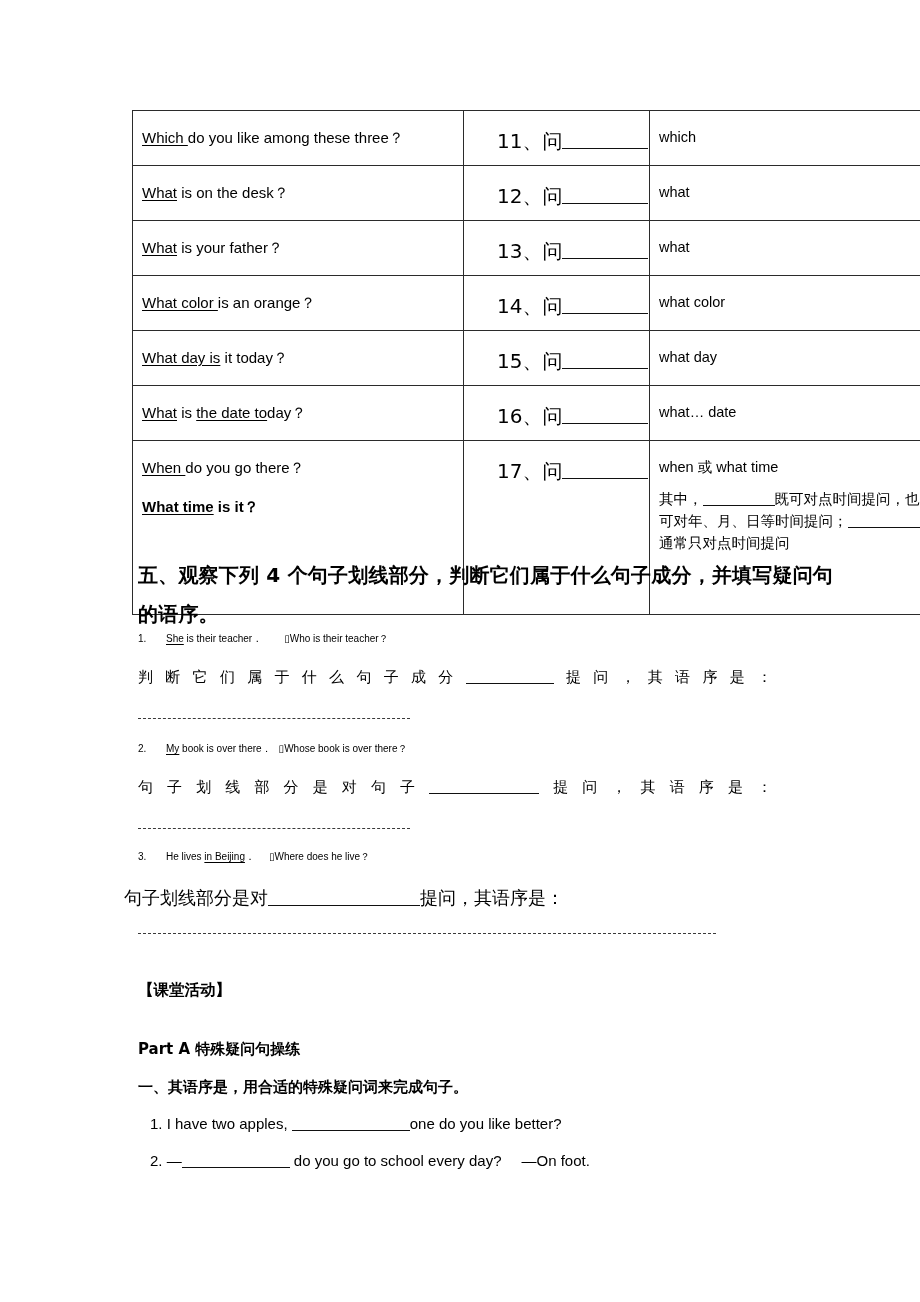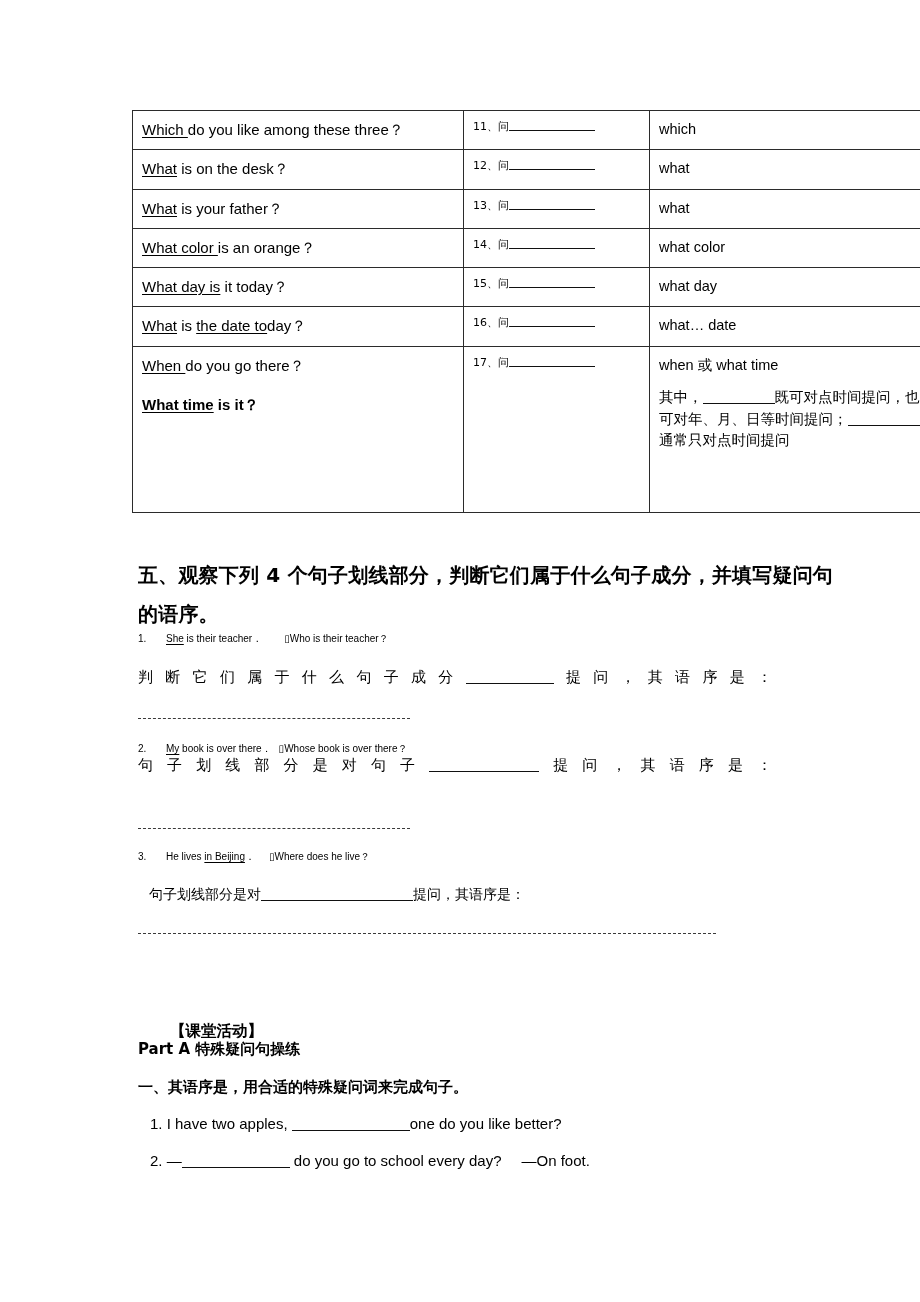--- a/index.html
+++ b/index.html
@@ -27,35 +27,35 @@
   .qtable {
     position: absolute;
     left: 132px;
     top: 110px;
     width: 742px;
     border-collapse: collapse;
     table-layout: fixed;
   }
   .qtable td {
     border: 1px solid #2b2b2b;
-    padding: 7px 9px 8px 9px;
+    padding: 15px 9px 8px 9px;
     vertical-align: top;
     font-size: 14.5px;
     line-height: 1.55;
   }
   .col-en   { width: 312px; }
   .col-num  { width: 167px; }
   .col-ans  { width: 263px; }
 
   .en-line { white-space: nowrap; font-size: 15px; }
   .en-line.second { margin-top: 16px; font-weight: bold; }
   .u { text-decoration: underline; text-underline-offset: 2px; }
 
   .cn { font-family: "DejaVu Sans", sans-serif; }
-  .num-cell { font-size: 11px; white-space: nowrap; }
+  .num-cell { font-size: 20px; white-space: nowrap; margin-left: 24px; }
   .blank-s { display: inline-block; border-bottom: 1px solid #111; width: 86px; height: 1em; vertical-align: -1px; }
 
   .ans-cell { font-size: 14.5px; }
   .ans-cell .l1 { margin-bottom: 11px; }
   .ans-cell .cnl { margin-bottom: 10px; font-family: "DejaVu Sans", sans-serif; font-size: 14.5px; line-height: 1.5; }
   .ans-cell .cnl:last-child { margin-bottom: 0; }
   .tofu { font-family: "DejaVu Sans", sans-serif; }
 
   
   .blk { position: absolute; font-family: "DejaVu Sans", sans-serif; }
@@ -88,22 +88,22 @@
   }
   .justify-line .blank-j {
     display: inline-block;
     border-bottom: 1px solid #111;
     width: 88px;
     height: 1em;
     vertical-align: -2px;
   }
 
   .plain-line {
-    left: 149px;
-    font-size: 14px;
+    left: 124px;
+    font-size: 18px;
     font-family: "DejaVu Sans", sans-serif;
     white-space: nowrap;
     text-align: center;
   }
   .plain-line .blank-w {
     display: inline-block;
     border-bottom: 1px solid #111;
     width: 152px;
     height: 1em;
     vertical-align: -2px;
@@ -260,35 +260,35 @@
 
   <div class="blk justify-line" style="top:668px;">
     <span>判断它们属于什么句子成分</span><span class="blank-j"></span><span>提问，其语序是：</span>
   </div>
   <div class="rule" style="top:718px; width:272px;"></div>
 
   <div class="blk item-line" style="top:742px;">
     <span class="item-num">2.</span><span class="u">My</span><span> book is over there．</span><span style="display:inline-block;width:7px;"></span><span class="tofu">▯</span><span>Whose book is over there？</span>
   </div>
 
-  <div class="blk justify-line" style="top:756px;">
+  <div class="blk justify-line" style="top:778px;">
     <span>句子划线部分是对句子</span><span class="blank-j" style="width:110px;"></span><span>提问，其语序是：</span>
   </div>
   <div class="rule" style="top:828px; width:272px;"></div>
 
   <div class="blk item-line" style="top:850px;">
     <span class="item-num">3.</span><span>He lives </span><span class="u">in Beijing</span><span>．</span><span style="display:inline-block;width:14px;"></span><span class="tofu">▯</span><span>Where does he live？</span>
   </div>
 
   <div class="blk plain-line" style="top:886px;">
     <span>句子划线部分是对</span><span class="blank-w"></span><span>提问，其语序是：</span>
   </div>
   <div class="rule" style="top:933px; width:578px;"></div>
 
-  <div class="blk act-head" style="top:1021px;margin-left:32px;">【课堂活动】</div>
+  <div class="blk act-head" style="top:980px;">【课堂活动】</div>
   <div class="blk act-sub" style="top:1040px;">Part A 特殊疑问句操练</div>
   <div class="blk act-sub" style="top:1078px;">一、其语序是，用合适的特殊疑问词来完成句子。</div>
 
   <div class="blk ex-line" style="top:1115px;">
     <span>1. I have two apples, </span><span class="blank-e"></span><span>one do you like better?</span>
   </div>
 
   <div class="blk ex-line" style="top:1152px;">
     <span>2. —</span><span class="blank-e2"></span><span> do you go to school every day?</span><span style="display:inline-block;width:20px;"></span><span>—On foot.</span>
   </div>

